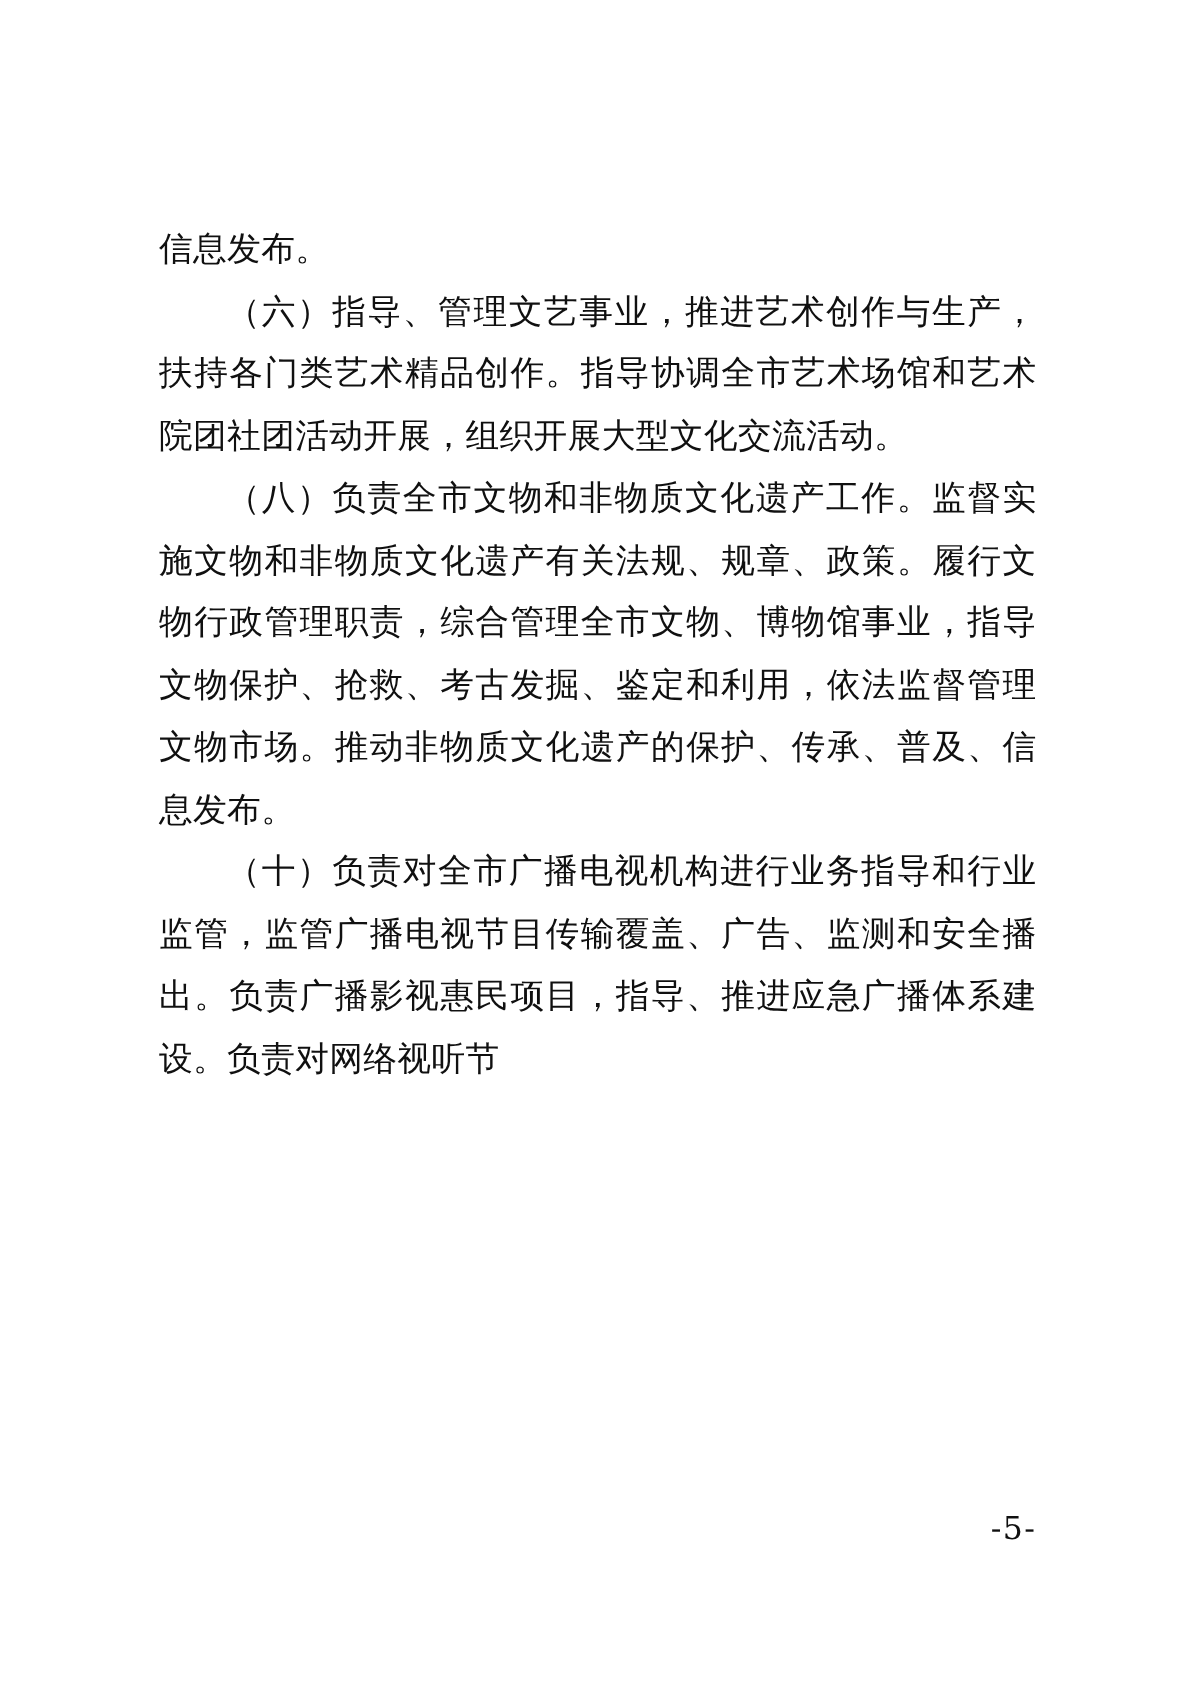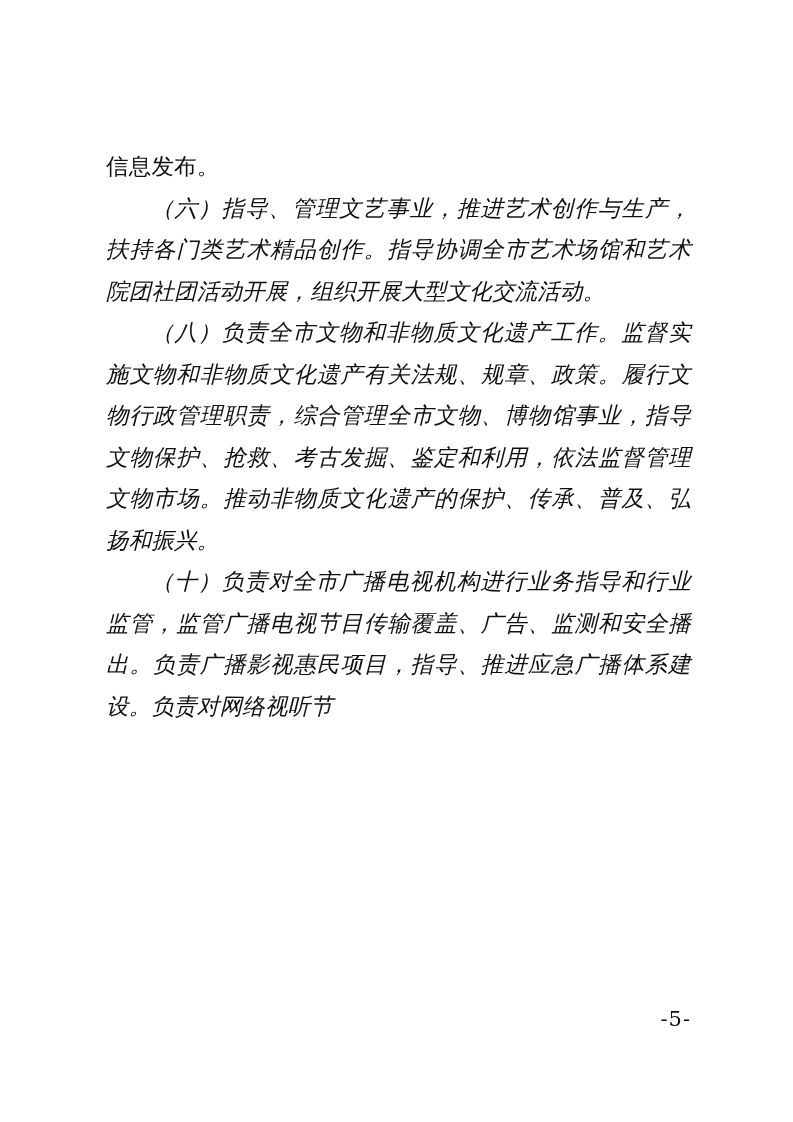--- a/index.html
+++ b/index.html
@@ -28,36 +28,35 @@
     line-height: 41.5px;
     color: #101010;
     text-align: justify;
     text-justify: inter-ideograph;
     margin: 0 0 0 0;
     letter-spacing: 0.2px;
     white-space: pre-wrap;
   }
   .para.indent {
     text-indent: 45px;
-    font-style: italic;
   }
   .page-number {
     position: absolute;
     right: 102px;
     bottom: 103px;
     font-family: "DejaVu Serif", "Liberation Serif", serif;
     font-size: 21px;
     color: #101010;
     letter-spacing: 1px;
   }
 </style>
 </head>
 <body>
 
 <div class="page">
   <div class="content">
     <p class="para">信息发布。</p>
     <p class="para indent">（六）指导、管理文艺事业，推进艺术创作与生产，扶持各门类艺术精品创作。指导协调全市艺术场馆和艺术院团社团活动开展，组织开展大型文化交流活动。</p>
-    <p class="para indent">（八）负责全市文物和非物质文化遗产工作。监督实施文物和非物质文化遗产有关法规、规章、政策。履行文物行政管理职责，综合管理全市文物、博物馆事业，指导文物保护、抢救、考古发掘、鉴定和利用，依法监督管理文物市场。推动非物质文化遗产的保护、传承、普及、弘扬和振兴。</p>
+    <p class="para indent">（八）负责全市文物和非物质文化遗产工作。监督实施文物和非物质文化遗产有关法规、规章、政策。履行文物行政管理职责，综合管理全市文物、博物馆事业，指导文物保护、抢救、考古发掘、鉴定和利用，依法监督管理文物市场。推动非物质文化遗产的保护、传承、普及、信息发布。</p>
     <p class="para indent">（十）负责对全市广播电视机构进行业务指导和行业监管，监管广播电视节目传输覆盖、广告、监测和安全播出。负责广播影视惠民项目，指导、推进应急广播体系建设。负责对网络视听节</p>
   </div>
   <div class="page-number">-5-</div>
 </div>
 
 </body></html>

